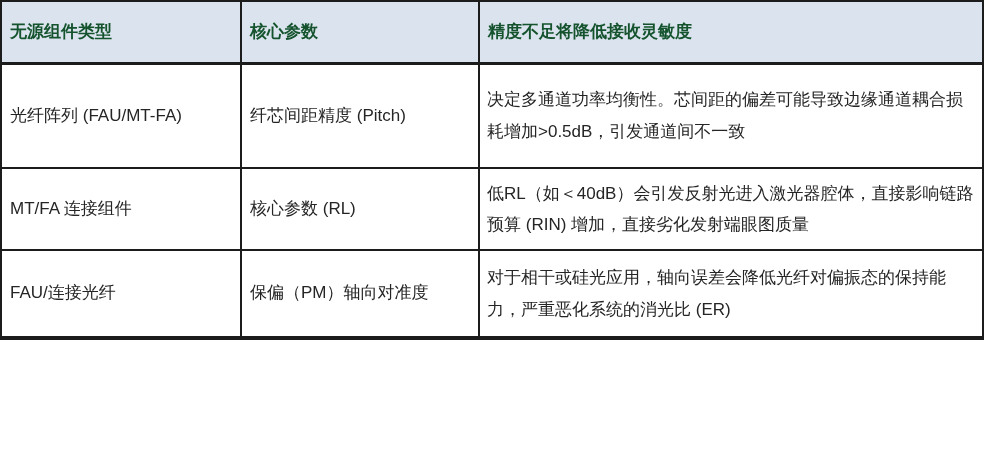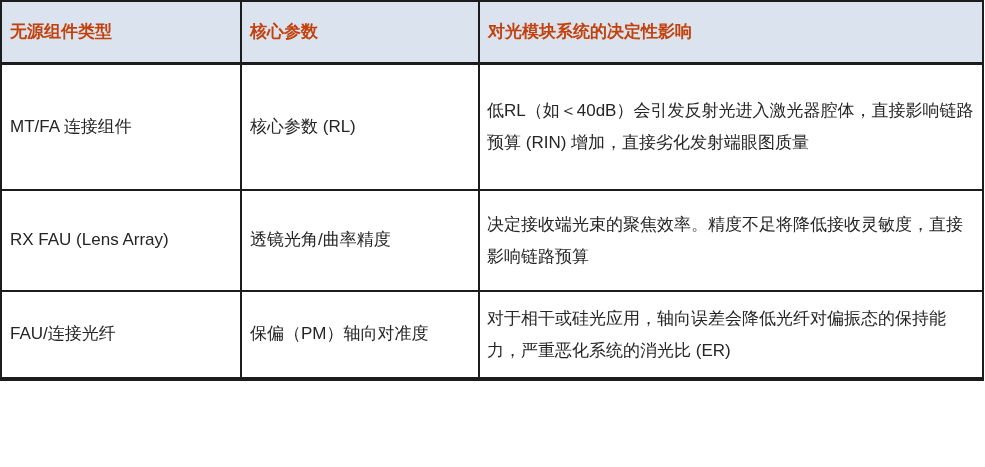--- a/index.html
+++ b/index.html
@@ -33,61 +33,61 @@
   }
   .col-1 { width: 240px; }
   .col-2 { width: 238px; margin-top: 40px; }
   .col-3 { width: 504px; }
   .spec-table thead th {
     background: var(--header-bg);
     font-weight: 700;
     height: 62px;
     padding: 4px 8px;
     border-bottom-width: 3px;
-    color: #c2410c;
+    color: #14532d;
   }
   .spec-table tbody td {
     font-weight: 400;
     padding: 4px 8px;
     line-height: 1.55;
   }
   .spec-table tbody td.col-3 {
     padding: 6px 6px 6px 7px;
     line-height: 1.85;
   }
   .row-1 { height: 105px; }
-  .row-2 { height: 127px; }
+  .row-2 { height: 82px; }
   .row-3 { height: 101px; }
   .row-4 { height: 88px; }
   .spec-table tbody tr.row-4 th,
   .spec-table tbody tr.row-4 td {
     border-bottom-width: 4px;
   }
 </style>
 </head>
 <body>
 
 <table class="spec-table">
   <thead>
     <tr>
       <th class="col-1">无源组件类型</th>
       <th class="col-2">核心参数</th>
-      <th class="col-3">对光模块系统的决定性影响</th>
+      <th class="col-3">精度不足将降低接收灵敏度</th>
     </tr>
   </thead>
   <tbody>
+    <tr class="row-1">
+      <td class="col-1">光纤阵列 (FAU/MT-FA)</td>
+      <td class="col-2">纤芯间距精度 (Pitch)</td>
+      <td class="col-3">决定多通道功率均衡性。芯间距的偏差可能导致边缘通道耦合损耗增加&gt;0.5dB，引发通道间不一致</td>
+    </tr>
     <tr class="row-2">
       <td class="col-1">MT/FA 连接组件</td>
       <td class="col-2">核心参数 (RL)</td>
       <td class="col-3">低RL（如＜40dB）会引发反射光进入激光器腔体，直接影响链路预算 (RIN) 增加，直接劣化发射端眼图质量</td>
-    </tr>
-    <tr class="row-3">
-      <td class="col-1">RX FAU (Lens Array)</td>
-      <td class="col-2">透镜光角/曲率精度</td>
-      <td class="col-3">决定接收端光束的聚焦效率。精度不足将降低接收灵敏度，直接影响链路预算</td>
     </tr>
     <tr class="row-4">
       <td class="col-1">FAU/连接光纤</td>
       <td class="col-2">保偏（PM）轴向对准度</td>
       <td class="col-3">对于相干或硅光应用，轴向误差会降低光纤对偏振态的保持能力，严重恶化系统的消光比 (ER)</td>
     </tr>
   </tbody>
 </table>
 
 </body></html>

